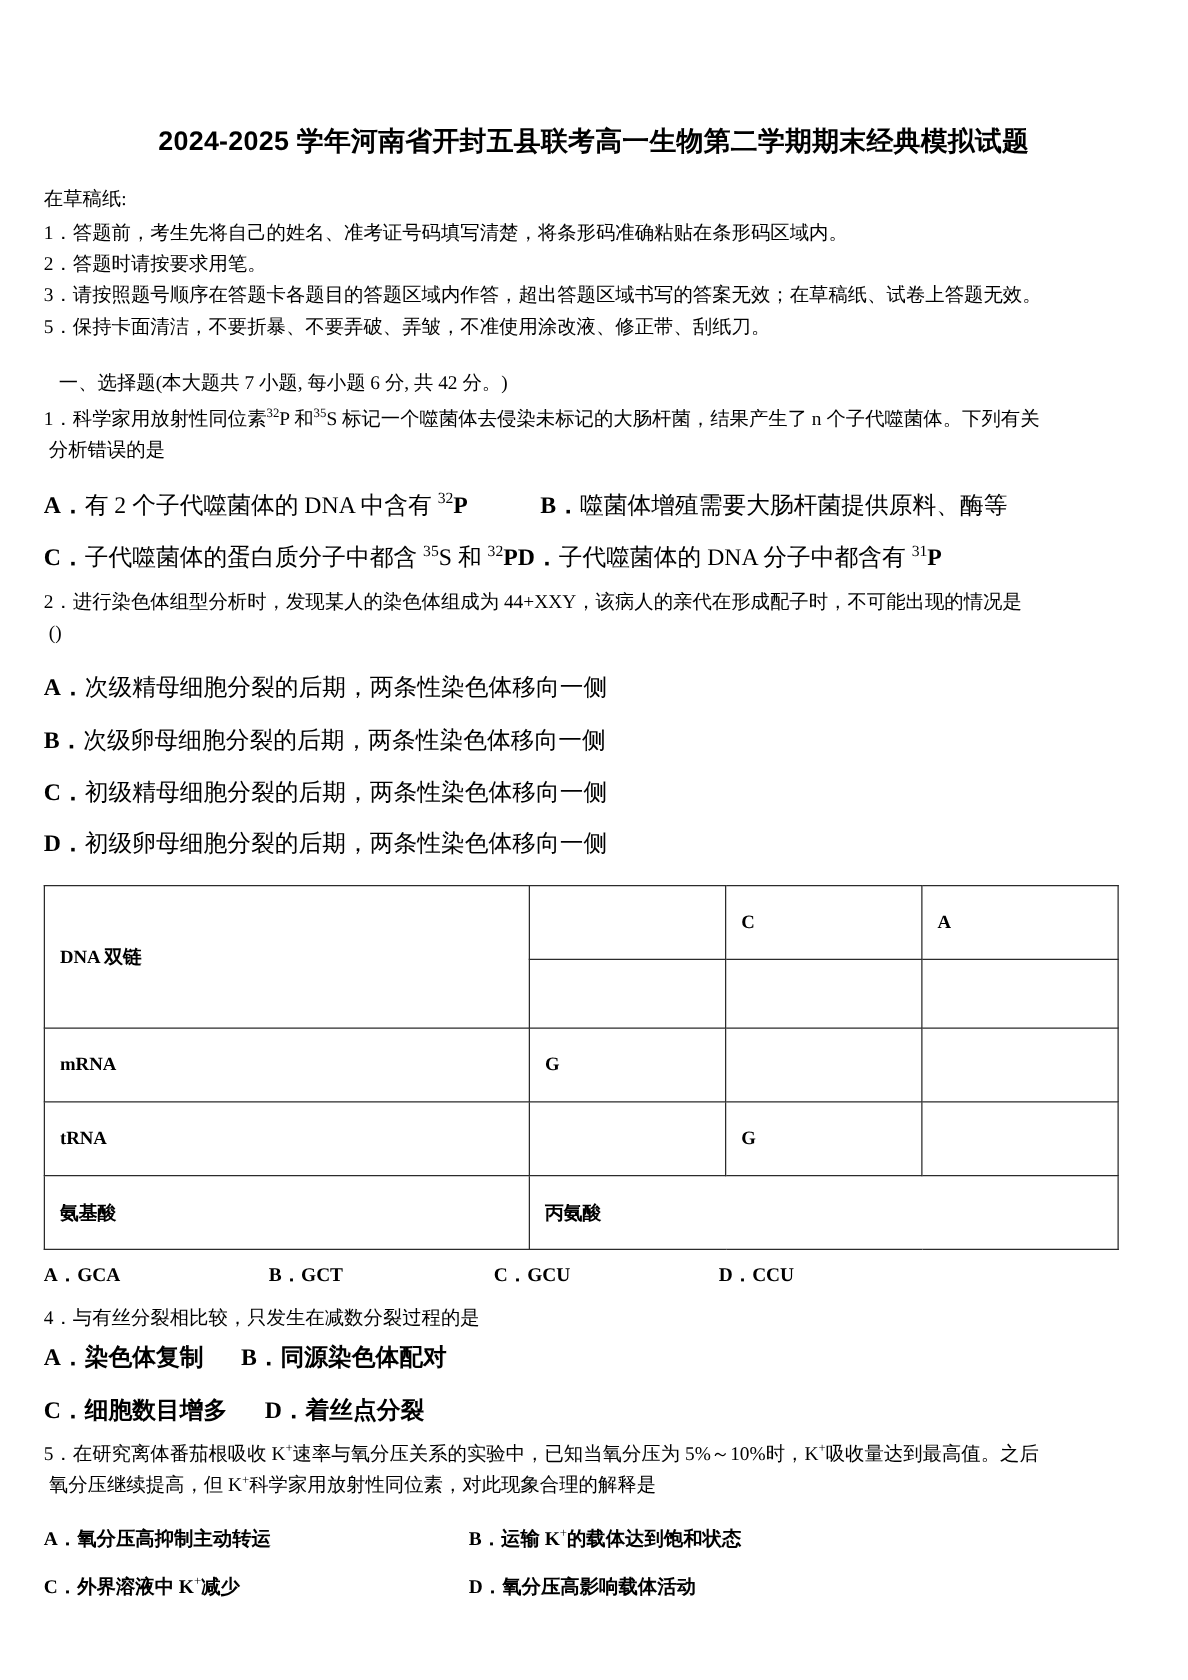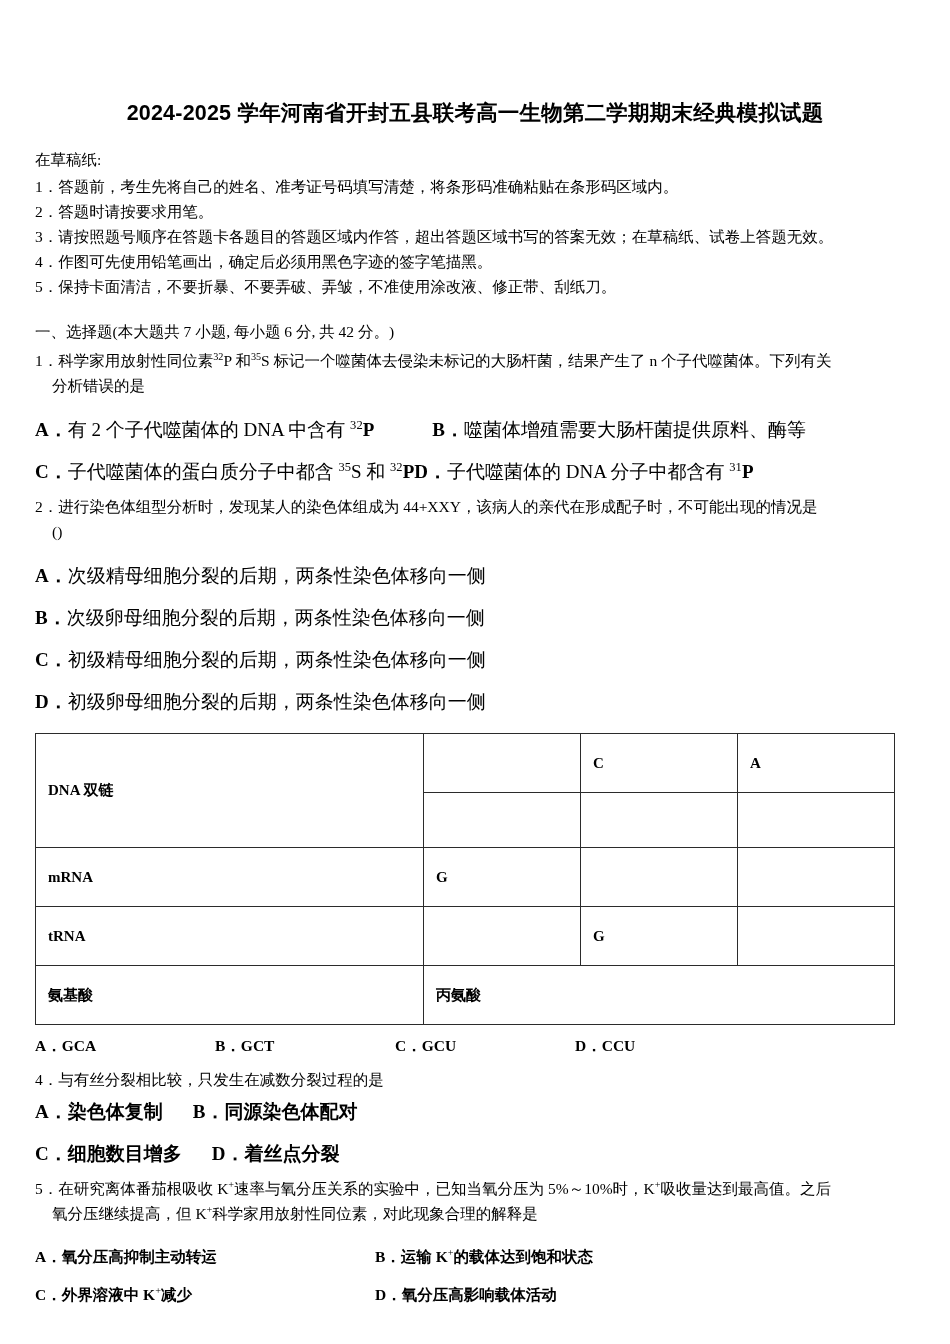--- a/index.html
+++ b/index.html
@@ -49,34 +49,34 @@
     font-size: 15.5px;
     line-height: 1.62;
     margin: 0;
     white-space: nowrap;
   }
 
   
   .section-heading {
     font-size: 15.5px;
     line-height: 1.6;
-    margin: 21px 0 3px 0;
+    margin: 21px 0 3px 12px;
     font-weight: normal;
   }
 
   
   .q-stem {
     font-size: 15.5px;
     line-height: 1.62;
     margin: 0;
   }
   .q-cont {
     font-size: 15.5px;
     line-height: 1.62;
-    margin: 0 0 12px 17px;
+    margin: 0 0 12px 4px;
   }
   .opt-line {
     font-size: 19px;
     line-height: 1.62;
     margin: 0;
     padding: 5px 0 6px 0;
   }
   .opt {
     display: inline-block;
     white-space: nowrap;
@@ -147,21 +147,20 @@
 
 <div class="page">
 
   <h1 class="doc-title">2024-2025 学年河南省开封五县联考高一生物第二学期期末经典模拟试题</h1>
 
   <div class="notice">
     <p class="notice-heading">在草稿纸:</p>
     <p class="notice-item">1．答题前，考生先将自己的姓名、准考证号码填写清楚，将条形码准确粘贴在条形码区域内。</p>
     <p class="notice-item">2．答题时请按要求用笔。</p>
     <p class="notice-item">3．请按照题号顺序在答题卡各题目的答题区域内作答，超出答题区域书写的答案无效；在草稿纸、试卷上答题无效。</p>
-    <p class="notice-item">4．作图可先使用铅笔画出，确定后必须用黑色字迹的签字笔描黑。</p>
     <p class="notice-item">5．保持卡面清洁，不要折暴、不要弄破、弄皱，不准使用涂改液、修正带、刮纸刀。</p>
   </div>
 
   <p class="section-heading">一、选择题(本大题共 7 小题, 每小题 6 分, 共 42 分。)</p>
 
   <div>
     <p class="q-stem"><span>1．</span><span>科学家用放射性同位素</span><sup>32</sup><span>P 和</span><sup>35</sup><span>S 标记一个噬菌体去侵染未标记的大肠杆菌，结果产生了 n 个子代噬菌体。下列有关</span></p>
     <p class="q-cont">分析错误的是</p>
 
     <p class="opt-line">

